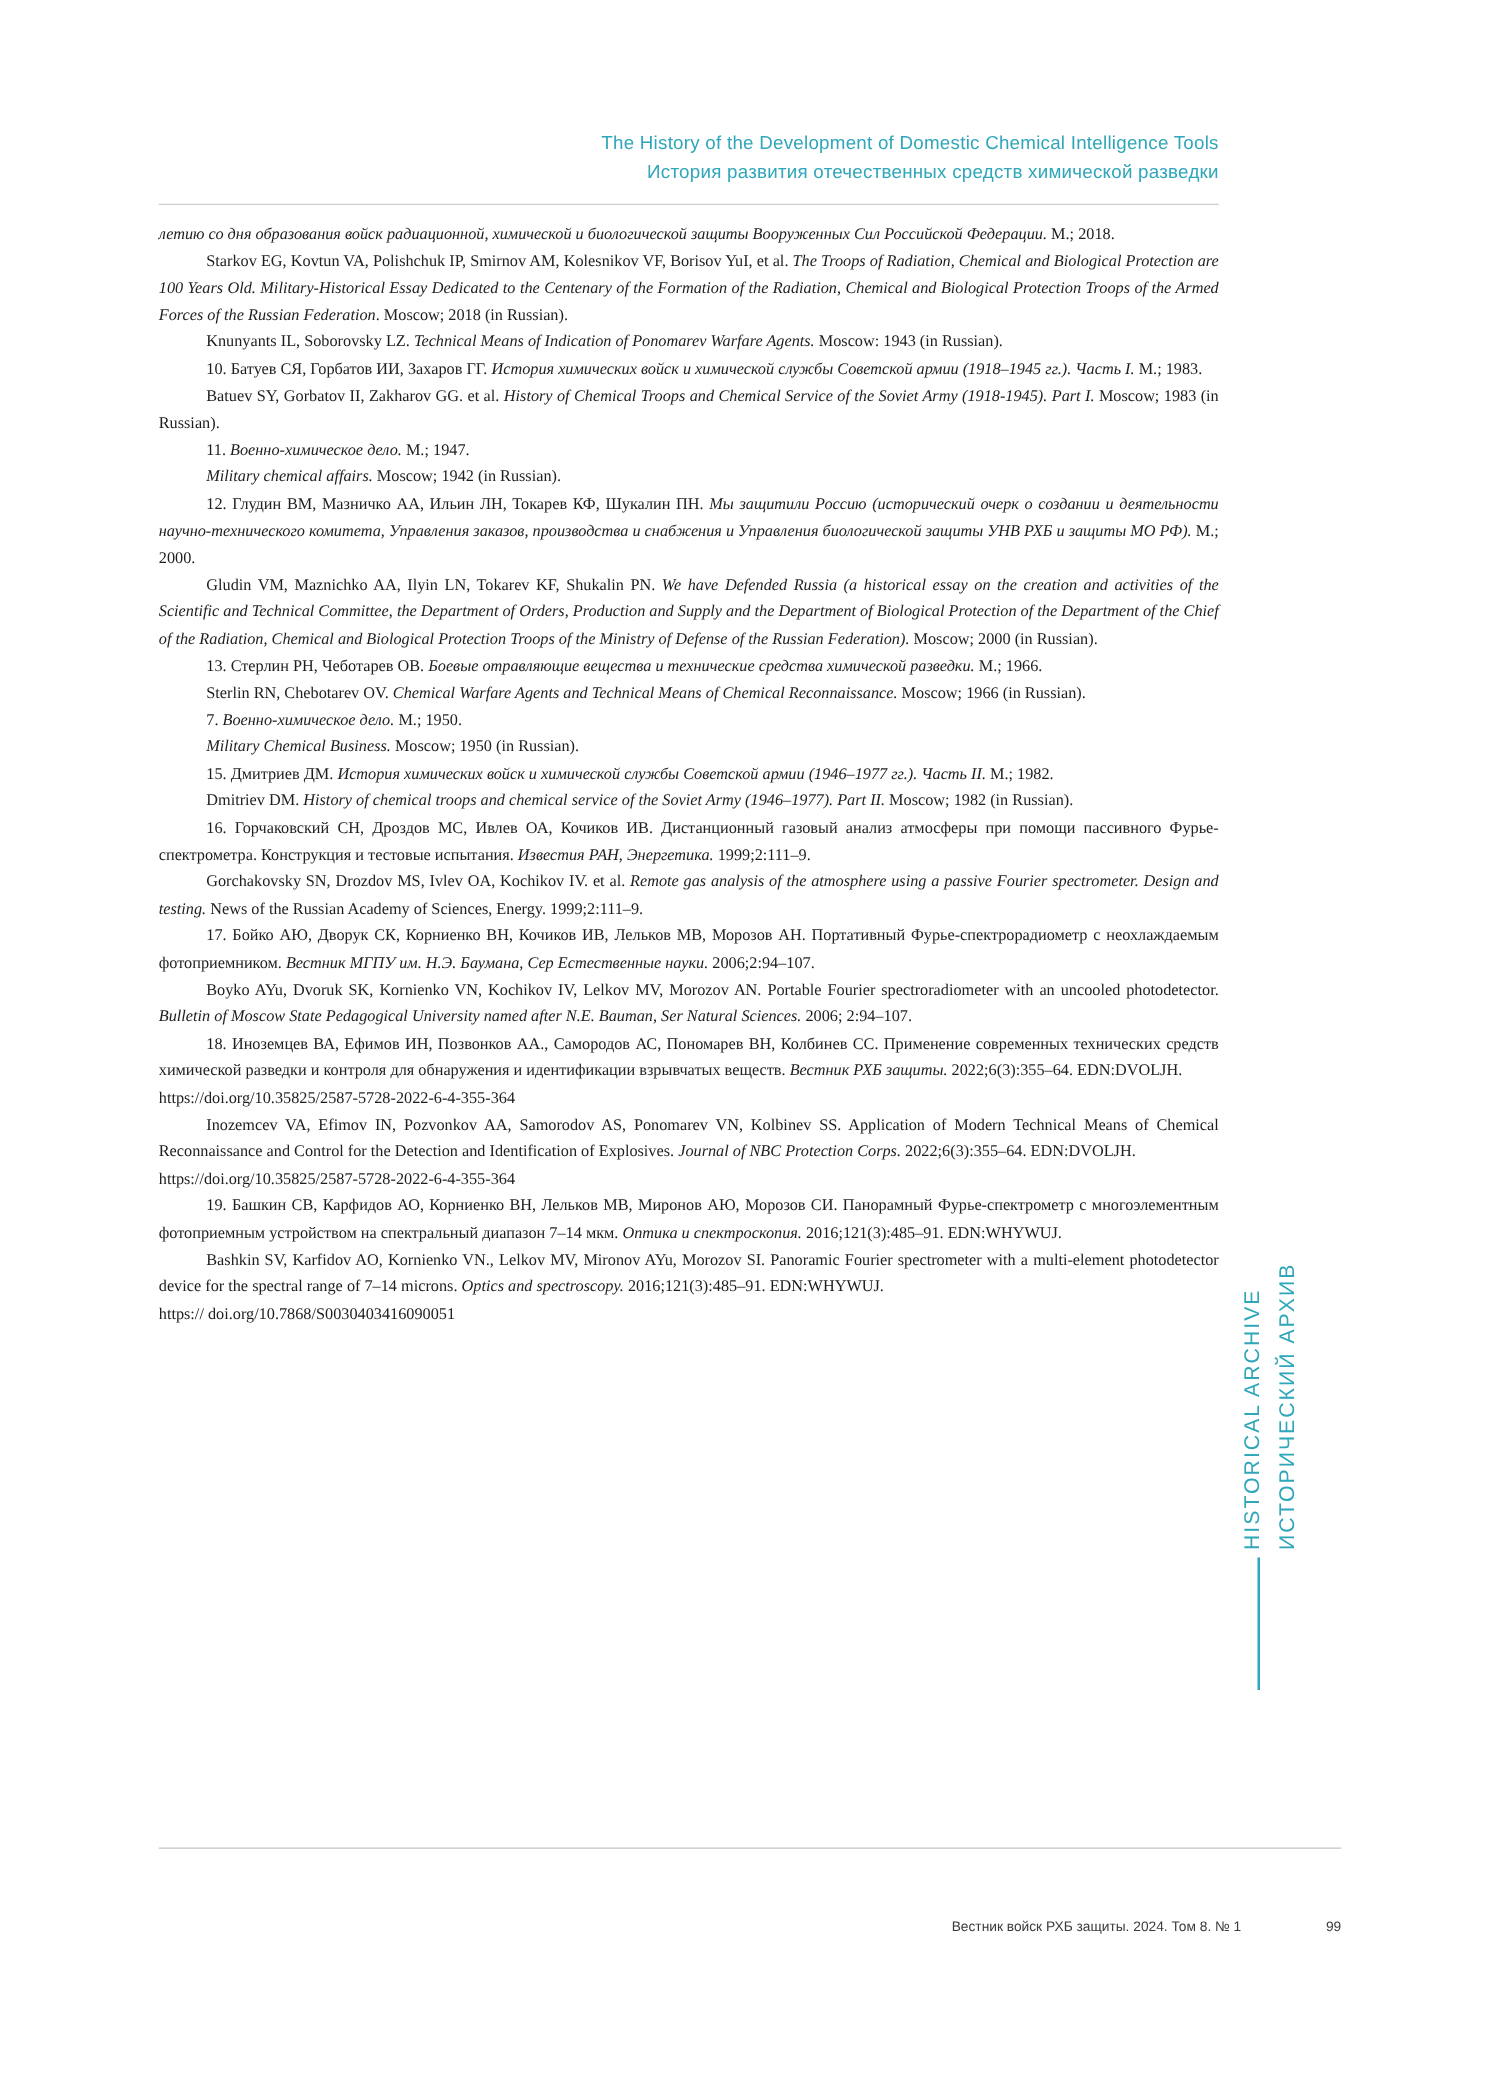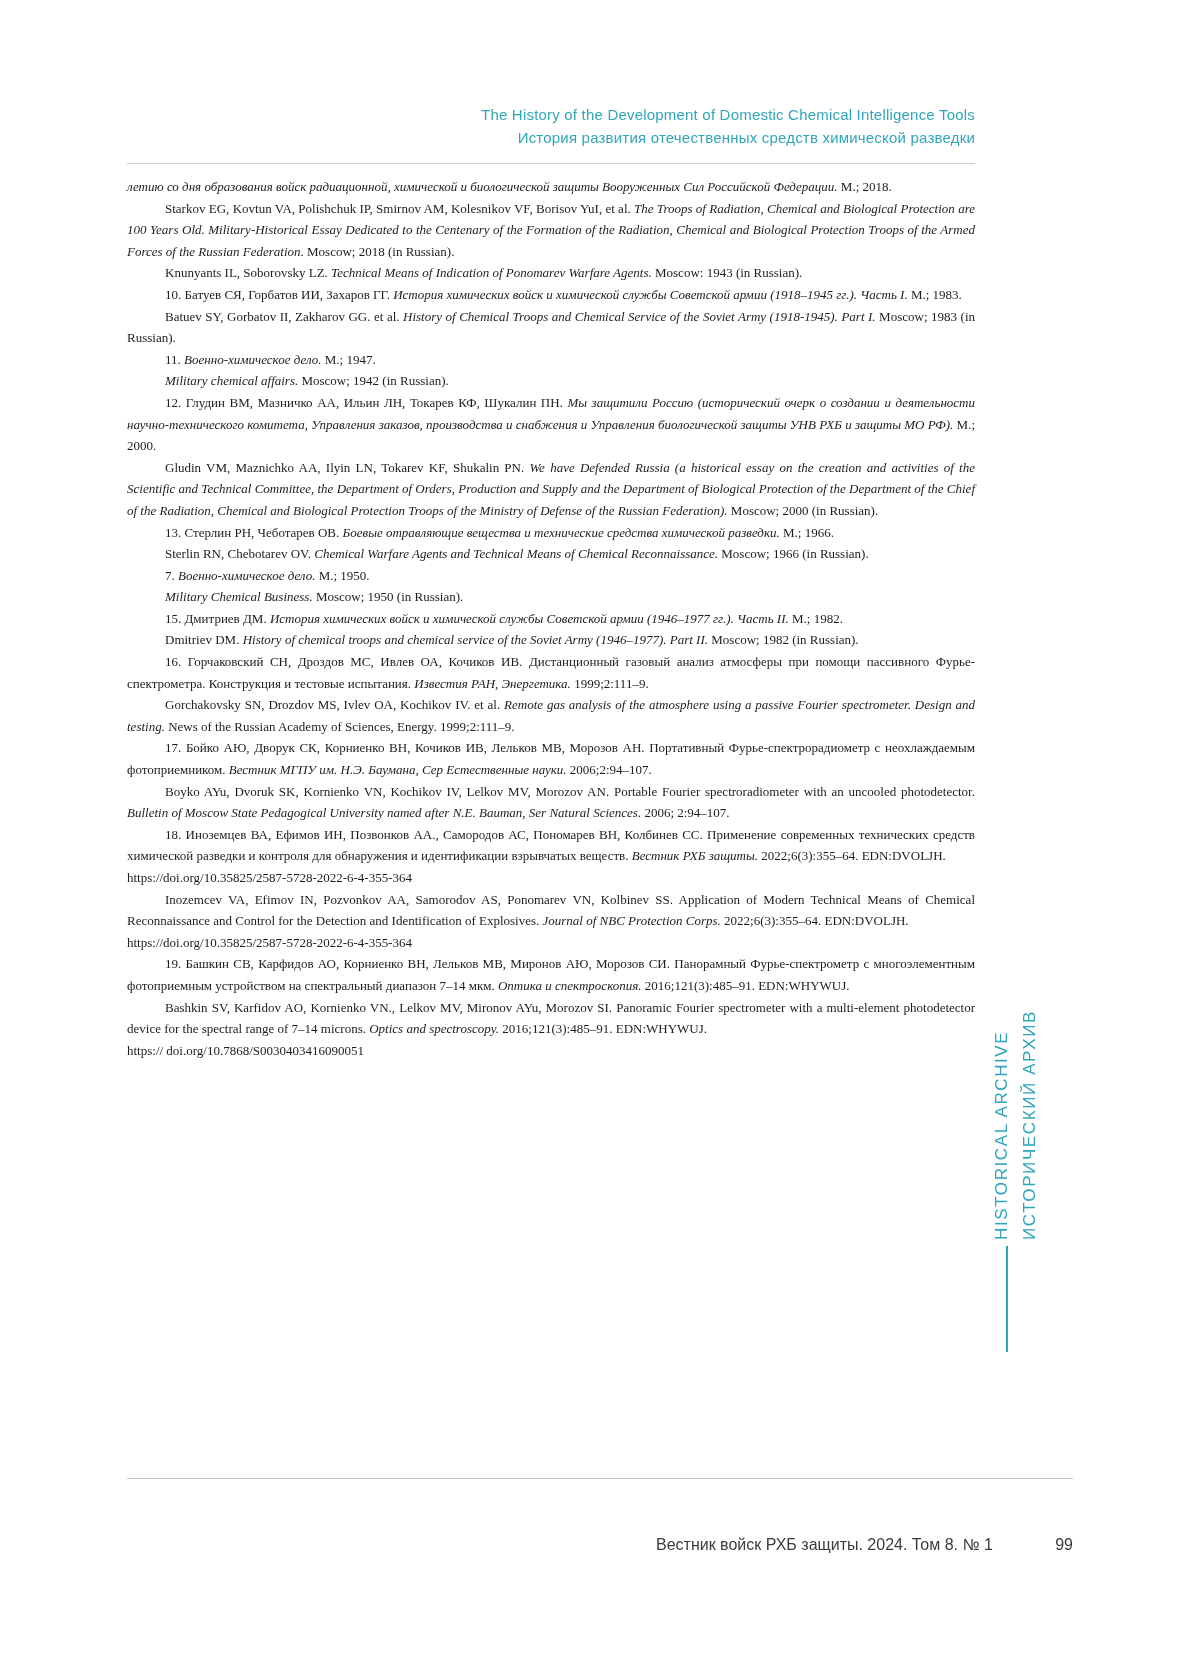--- a/index.html
+++ b/index.html
@@ -77,21 +77,21 @@
     border-top: 1px solid #c3c3c3;
   }
   .footer {
     position: absolute;
     top: 1488px;
     left: 127px;
     width: 946px;
     display: flex;
     align-items: baseline;
     font-family: "Liberation Sans", sans-serif;
-    font-size: 16px;
+    font-size: 11px;
     color: #3b3b3b;
   }
   .footer .journal { margin-left: auto; }
   .footer .pagenum { margin-left: 58px; min-width: 22px; text-align: right; margin-top: 48px; }
 </style>
 </head>
 <body>
 
 <div class="page" style="--accent: #2fa6b9;">
 

